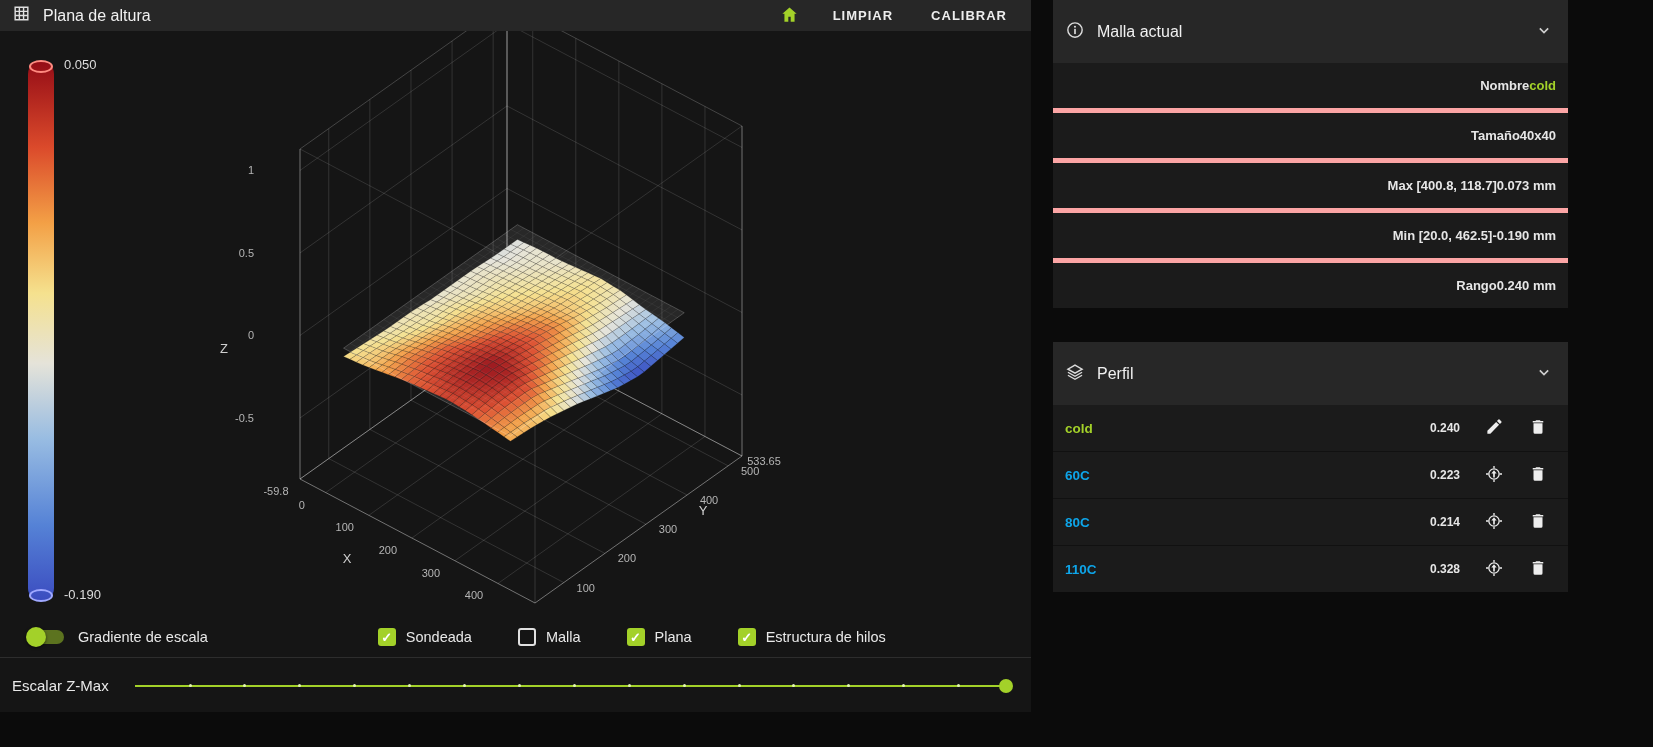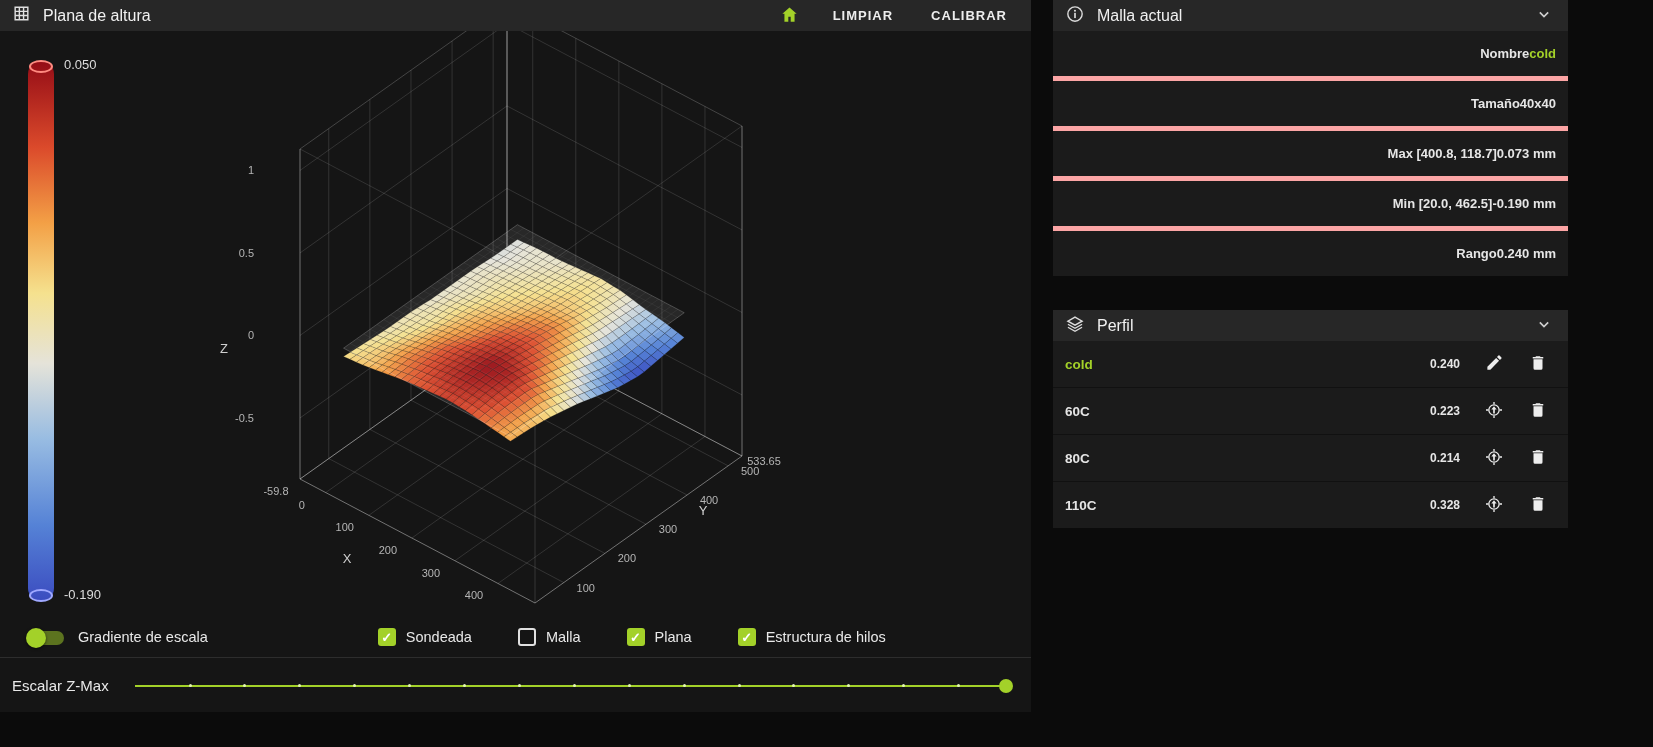--- a/index.html
+++ b/index.html
@@ -20,49 +20,49 @@
   #plot3d text{font-family:"Liberation Sans",sans-serif;}
   .colorbar{position:absolute;left:28px;top:30px;width:26px;height:540px;border-radius:13px;}
   .cb-handle{position:absolute;left:1px;width:24px;height:13px;border-radius:50%;background:transparent;}
   .cb-handle.max{top:-1px;border:2px solid #ff8a80;box-sizing:border-box;}
   .cb-handle.min{bottom:-1px;border:2px solid #9fa8ff;box-sizing:border-box;}
   .cb-label{position:absolute;left:64px;font-size:13px;color:#dcdcdc;}
   .cb-label.max{top:26px;}
   .cb-label.min{top:556px;}
   
   .controls-row{height:40px;display:flex;align-items:center;padding:0 28px;}
-  .switch-group{display:flex;align-items:flex-end;gap:14px;}
+  .switch-group{display:flex;align-items:center;gap:14px;}
   .switch{position:relative;width:36px;height:14px;border-radius:7px;background:rgba(163,209,41,.5);cursor:pointer;}
   .switch-thumb{position:absolute;left:-2px;top:-3px;width:20px;height:20px;border-radius:50%;background:#a3d129;box-shadow:0 1px 3px rgba(0,0,0,.6);}
   .ctl-label{font-size:14.5px;color:#e8e8e8;}
   .check-group{display:flex;gap:46px;margin-left:170px;}
   .chk{display:flex;align-items:center;gap:10px;cursor:pointer;}
   .chk-box{width:18px;height:18px;border-radius:3px;box-sizing:border-box;display:flex;align-items:center;justify-content:center;
            font-size:13px;font-weight:700;color:#fff;border:2px solid #e0e0e0;background:transparent;}
   .chk-box.checked{border:none;background:#a3d129;}
   
   .zmax-row{height:55px;display:flex;align-items:center;border-top:1px solid #2d2d2d;padding:0 18px 0 12px;}
   .zmax-label{font-size:15px;color:#e8e8e8;white-space:nowrap;}
   .slider{flex:1;position:relative;height:14px;margin-left:26px;cursor:pointer;}
   .slider-track{position:absolute;left:0;right:4px;top:6px;height:2px;background:#a3d129;}
   .slider-dot{position:absolute;top:5px;width:3px;height:3px;border-radius:50%;background:#e4f5b5;}
   .slider-thumb{position:absolute;right:0;top:0;width:14px;height:14px;border-radius:50%;background:#a3d129;}
   
   .right-panel{position:absolute;left:1053px;top:0;width:515px;}
   .card{background:#1b1b1b;margin-bottom:34px;}
-  .card-header{height:31px;background:#272727;display:flex;align-items:center;padding:0 12px;gap:12px;}
+  .card-header{height:31px;background:#272727;display:flex;align-items:center;padding:16px 12px;gap:12px;}
   .card-title{font-size:16px;color:#f0f0f0;}
   .chevron{margin-left:auto;background:none;border:none;cursor:pointer;display:flex;align-items:center;padding:2px;}
   .info-row{display:flex;align-items:center;justify-content:flex-end;height:45px;padding:0 12px;}
   .info-row + .info-row{border-top:5px solid #fca5a5;}
   .info-label,.info-value{font-size:13px;font-weight:700;color:#e6e6e6;}
   .accent{color:#a3d129;}
   .p-row{display:flex;align-items:center;height:46px;padding:0 8px 0 12px;}
   .p-row + .p-row{border-top:1px solid #111;}
-  .p-name{flex:1;font-size:13.5px;font-weight:700;color:#e5e5e5;}
+  .p-name{flex:1;font-size:13.5px;font-weight:700;color:#0ea5e9;}
   .p-name.accent{color:#a3d129;}
   .p-value{width:52px;text-align:right;font-size:12px;font-weight:700;color:#e6e6e6;margin-right:12px;}
   .p-btn{width:44px;height:46px;display:flex;align-items:center;justify-content:center;background:none;border:none;cursor:pointer;}
 </style>
 </head>
 <body>
 
 <div class="left-panel">
   <div class="panel-header">
     <span>

